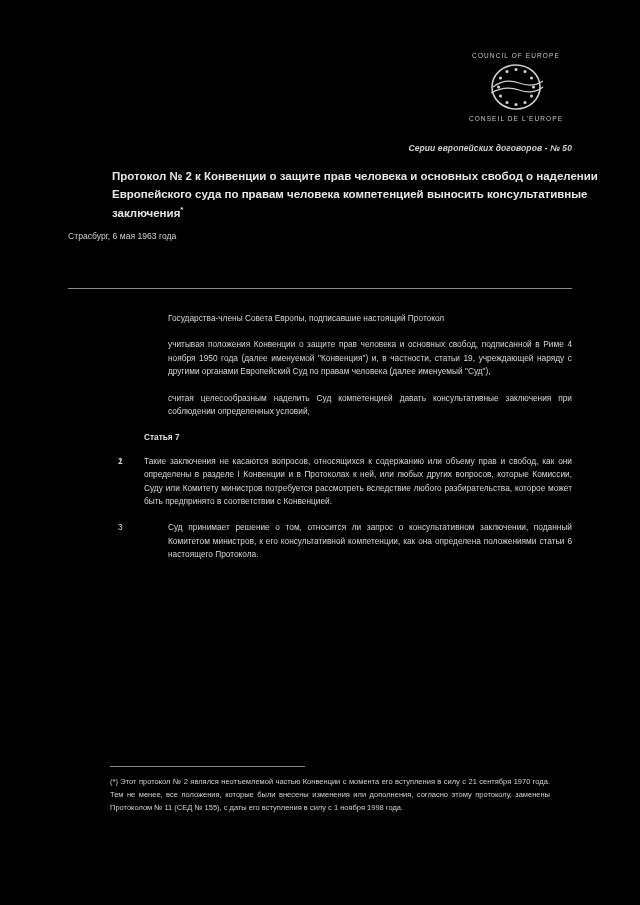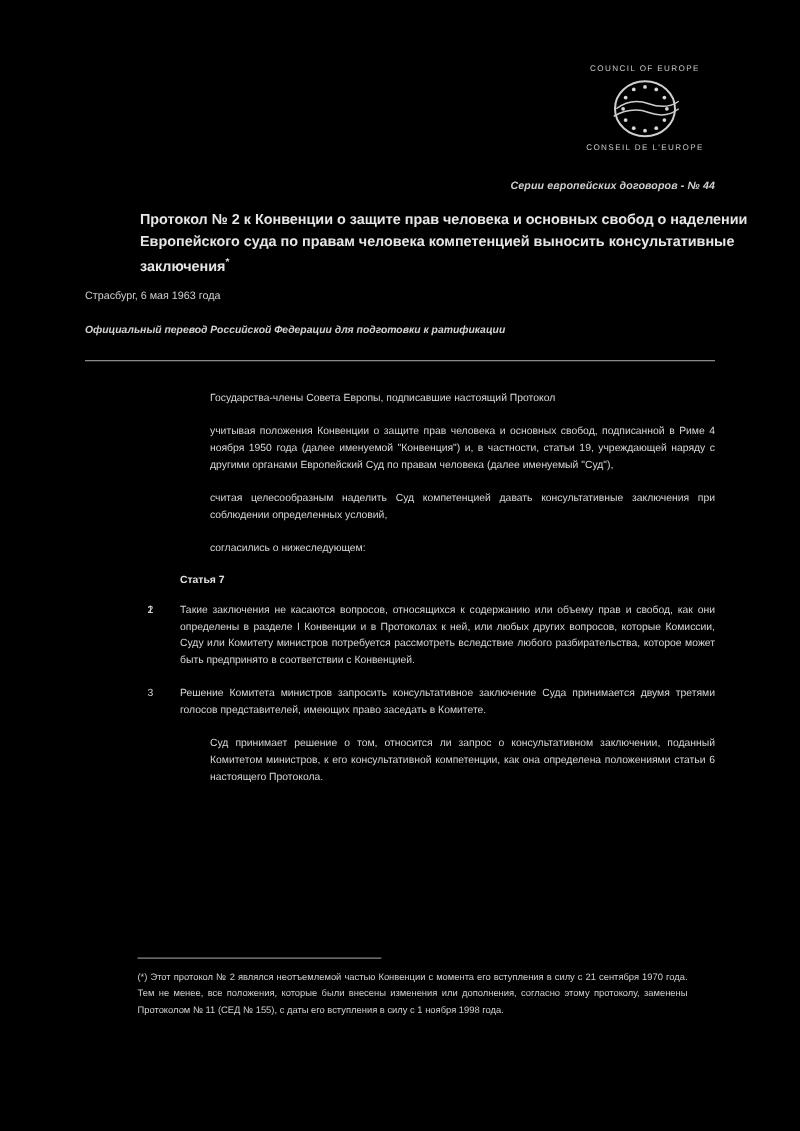--- a/index.html
+++ b/index.html
@@ -187,56 +187,53 @@
           <circle cx="23.5" cy="16" r="1.5"></circle>
           <circle cx="30" cy="9.5" r="1.5"></circle>
         </g>
         <path d="M16 25 q12 -9 26 -4 q14 5 24 -2" fill="none" stroke="#cfcfcf" stroke-width="1.2"></path>
         <path d="M14 31 q14 -8 28 -3 q14 5 24 -3" fill="none" stroke="#cfcfcf" stroke-width="1.2"></path>
       </svg>
     </div>
     <div class="logo-bottom-text">CONSEIL DE L'EUROPE</div>
   </div>
 
-  <div class="series-line">Серии европейских договоров - № 44</div>
+  <div class="series-line">Серии европейских договоров - № 50</div>
 
   <div class="doc-title">
     <span>Протокол № 2 к Конвенции о защите прав человека и основных свобод о наделении Европейского суда по правам человека компетенцией выносить консультативные заключения</span><span class="asterisk">*</span>
   </div>
 
   <div class="doc-place">Страсбург, 6 мая 1963 года</div>
 
-  <div class="doc-note">Официальный перевод Российской Федерации для подготовки к ратификации</div>
 
   <div class="hrule"></div>
 
   <div class="body-block">
 
     <div class="para short">Государства-члены Совета Европы, подписавшие настоящий Протокол</div>
 
     <div class="para">учитывая положения Конвенции о защите прав человека и основных свобод, подписанной в Риме 4 ноября 1950 года (далее именуемой "Конвенция") и, в частности, статьи 19, учреждающей наряду с другими органами Европейский Суд по правам человека (далее именуемый "Суд"),</div>
 
     <div class="para">считая целесообразным наделить Суд компетенцией давать консультативные заключения при соблюдении определенных условий,</div>
 
-    <div class="para short">согласились о нижеследующем:</div>
 
     <div class="article-head">Статья 7</div>
 
     <div class="para numbered">
       <span class="num">1</span>
     </div>
 
     <div class="para numbered">
       <span class="num">2</span>
       <span>Такие заключения не касаются вопросов, относящихся к содержанию или объему прав и свобод, как они определены в разделе I Конвенции и в Протоколах к ней, или любых других вопросов, которые Комиссии, Суду или Комитету министров потребуется рассмотреть вследствие любого разбирательства, которое может быть предпринято в соответствии с Конвенцией.</span>
     </div>
 
     <div class="para numbered">
       <span class="num">3</span>
-      <span>Решение Комитета министров запросить консультативное заключение Суда принимается двумя третями голосов представителей, имеющих право заседать в Комитете.</span>
     </div>
 
 
     <div class="para">Суд принимает решение о том, относится ли запрос о консультативном заключении, поданный Комитетом министров, к его консультативной компетенции, как она определена положениями статьи 6 настоящего Протокола.</div>
 
   </div>
 
   <div class="foot-rule"></div>
   <div class="footnote">(*) Этот протокол № 2 являлся неотъемлемой частью Конвенции с момента его вступления в силу с 21 сентября 1970 года. Тем не менее, все положения, которые были внесены изменения или дополнения, согласно этому протоколу, заменены Протоколом № 11 (СЕД № 155), с даты его вступления в силу с 1 ноября 1998 года.</div>
 

